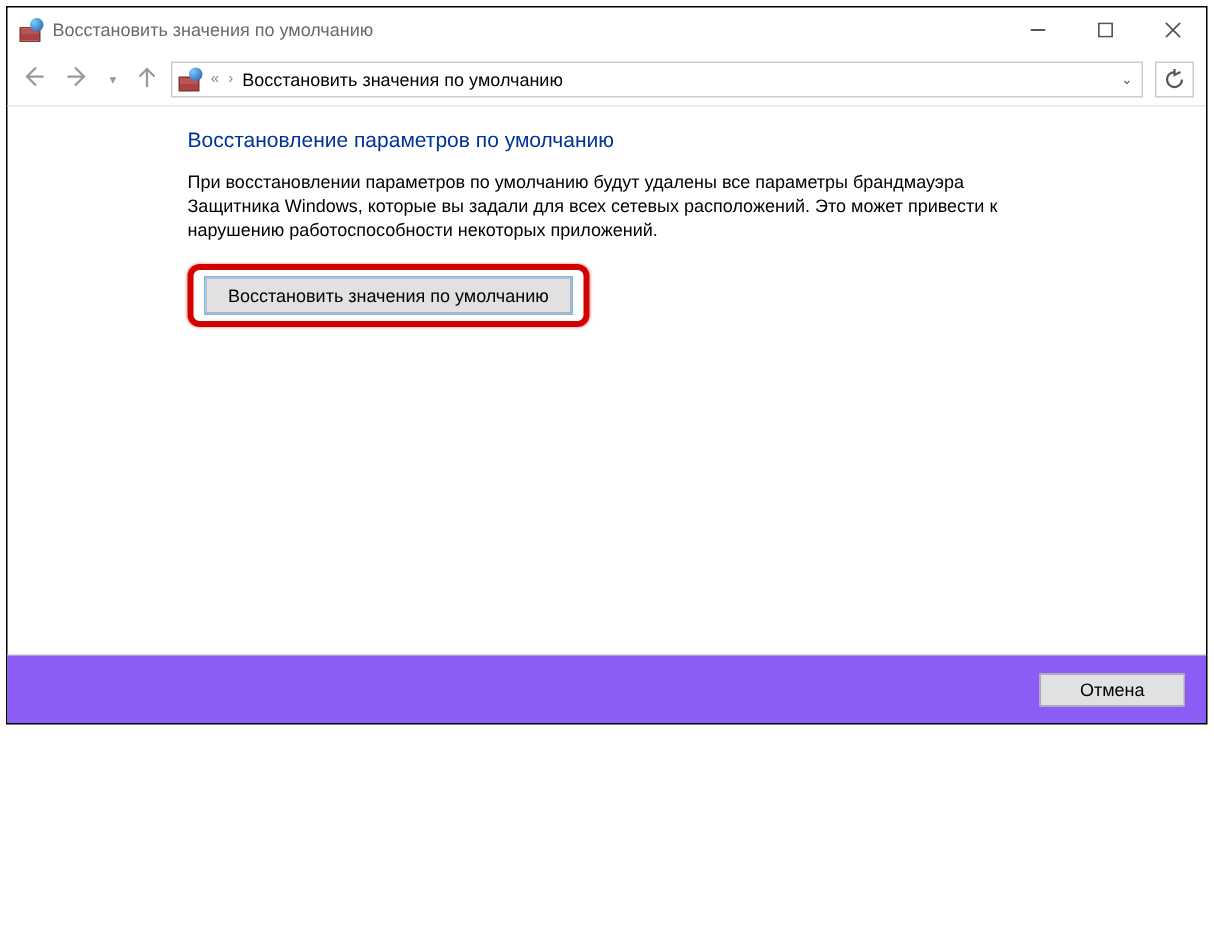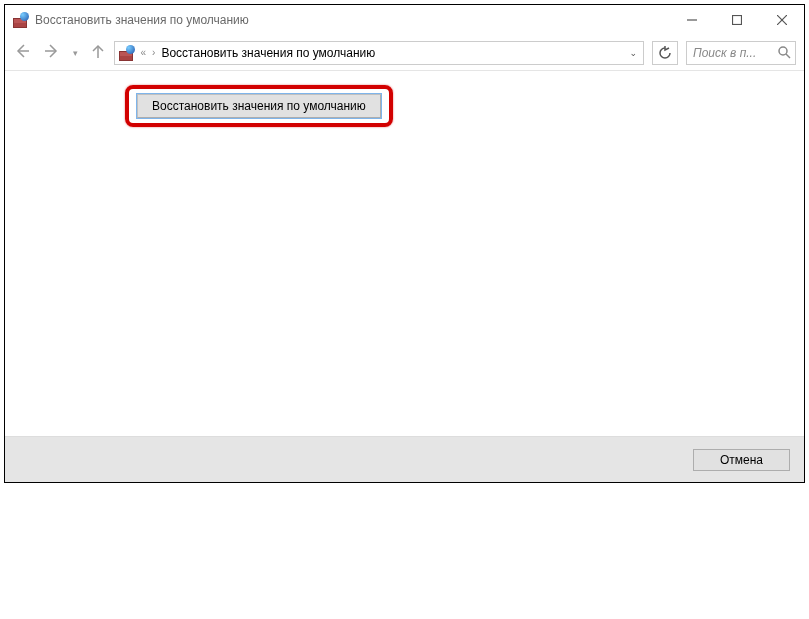--- a/index.html
+++ b/index.html
@@ -146,21 +146,21 @@
       border-left-color: #c0c0c0;
       padding: 4px 14px;
       font-size: 12px;
       font-family: inherit;
       outline: 1px solid #7eb4ea;
       outline-offset: 0;
     }
     .footer {
       height: 46px;
       border-top: 1px solid #ddd;
-      background: #e5e5e5;
+      background: #8b5cf6;
       display: flex;
       align-items: center;
       justify-content: flex-end;
       padding: 0 14px;
     }
     .cancel-btn {
       background: #e1e1e1;
       border: 1px solid #adadad;
       padding: 3px 26px;
       font-size: 12px;
@@ -229,30 +229,25 @@
       <span class="bc-text">Восстановить значения по умолчанию</span>
       <span class="spacer"></span>
       <span class="bc-dd">⌄</span>
     </div>
     <div class="refresh-btn">
       <svg width="14" height="14" viewBox="0 0 14 14">
           <path d="M12 7 A5 5 0 1 1 7 2"></path>
           <polyline points="7,0 7,4 11,2"></polyline>
         </svg>
     </div>
-    <div class="search-box">
-      <input type="text" placeholder="Поиск в п..." style="">
-      <svg width="13" height="13" viewBox="0 0 13 13">
-          <circle cx="5" cy="5" r="4"></circle>
-          <line x1="8" y1="8" x2="12" y2="12"></line>
-        </svg>
-    </div>
   </div>
 
   <div class="content">
+    <div class="heading">Восстановление параметров по умолчанию</div>
+    <div class="body-text">При восстановлении параметров по умолчанию будут удалены все параметры брандмауэра Защитника Windows, которые вы задали для всех сетевых расположений. Это может привести к нарушению работоспособности некоторых приложений.</div>
     <div class="highlight-box">
       <button class="restore-btn">Восстановить значения по умолчанию</button>
     </div>
   </div>
 
   <div class="footer">
     <button class="cancel-btn">Отмена</button>
   </div>
 </div>
 

